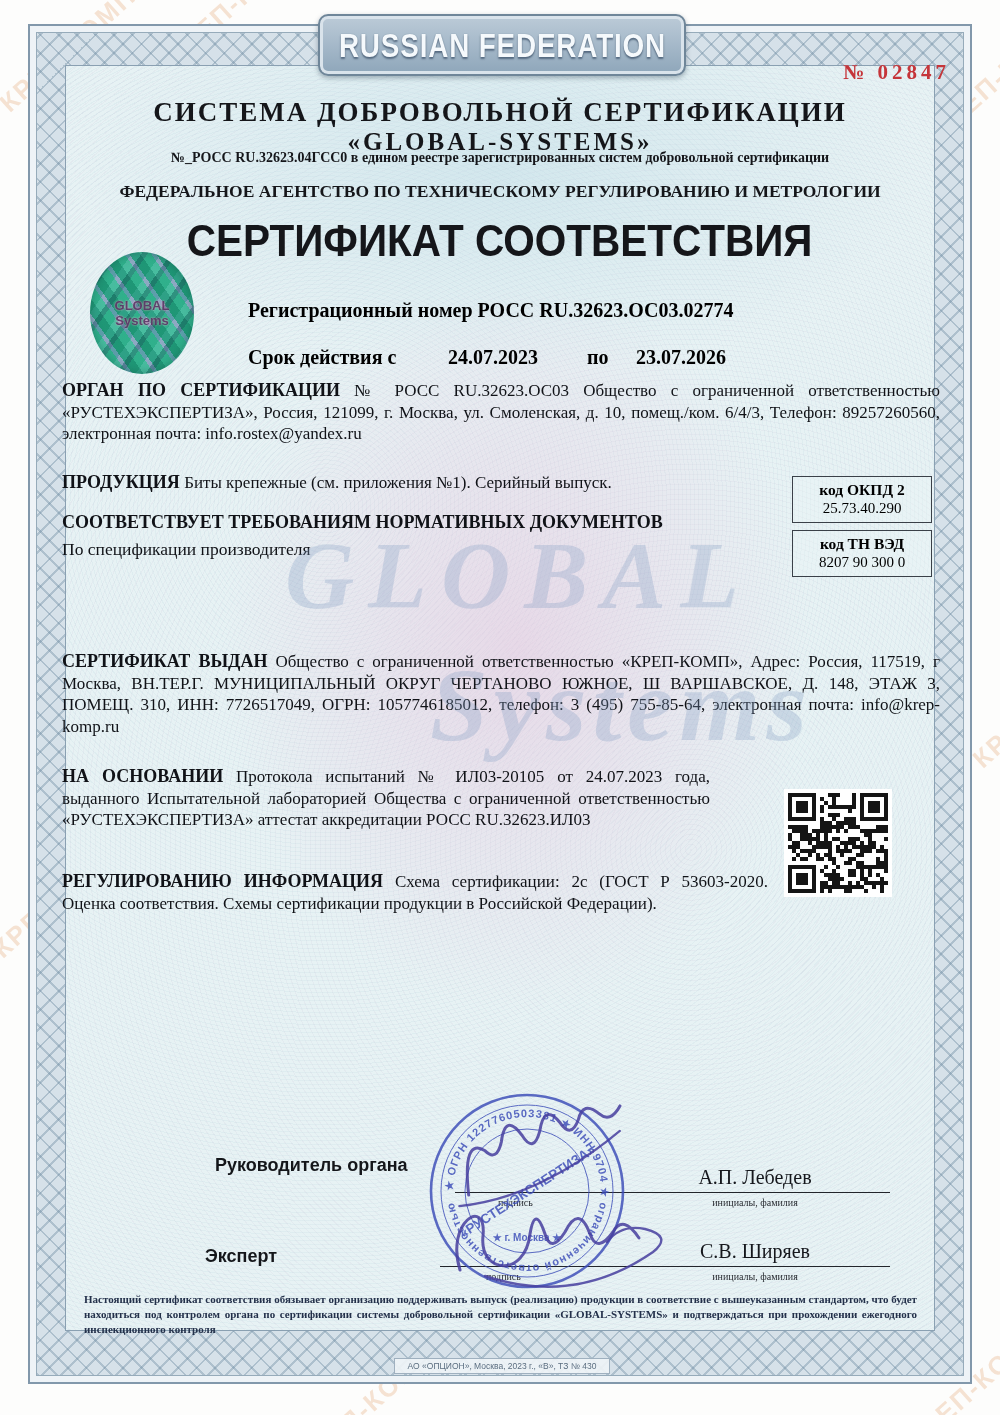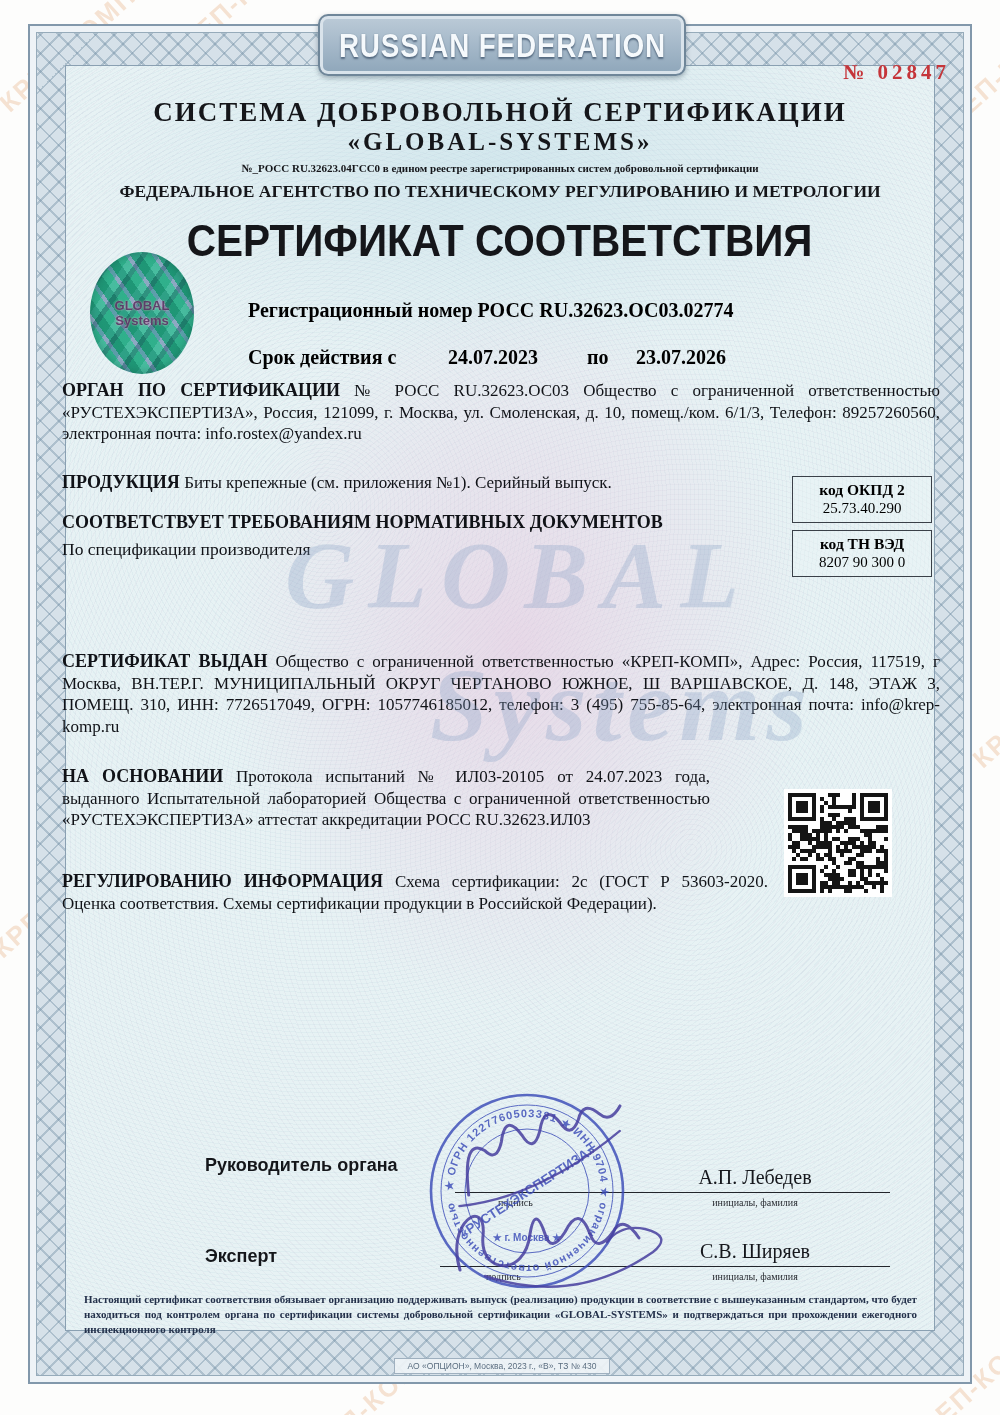--- a/index.html
+++ b/index.html
@@ -52,21 +52,21 @@
     color:#f5f9fc;letter-spacing:1px;transform:scaleX(.82);white-space:nowrap;
     text-shadow:0 2px 2px rgba(40,60,85,.6), 0 0 1px #5d7488;
   }
   .doc-number{
     position:absolute;left:780px;top:60px;width:170px;text-align:right;
     font-weight:bold;font-size:21px;letter-spacing:4px;color:#c5353a;
   }
   .h-center{position:absolute;left:0;width:100%;text-align:center;color:#15161a;}
   .sys-title{top:97px;font-weight:bold;font-size:27px;letter-spacing:2px;}
   .sys-name{top:128px;font-weight:bold;font-size:25px;letter-spacing:3px;}
-  .registry-line{top:162px;font-weight:bold;font-size:11px;}
+  .registry-line{top:150px;font-weight:bold;font-size:14px;}
   .agency-line{top:181px;font-weight:bold;font-size:17.5px;}
   .doc-title{top:215px;font-family:"Liberation Sans",sans-serif;font-weight:bold;font-size:45px;letter-spacing:0;}
   .doc-title span{display:inline-block;transform:scaleX(.9);white-space:nowrap;}
   
   .holo{
     position:absolute;left:90px;top:252px;width:104px;height:122px;border-radius:50%;
     background:
       repeating-linear-gradient(55deg, rgba(88,199,178,.95) 0 9px, rgba(142,122,198,.55) 9px 13px, rgba(52,168,148,.95) 13px 22px),
       repeating-linear-gradient(-55deg, rgba(84,212,176,.75) 0 11px, rgba(38,138,128,.6) 11px 16px, rgba(168,232,212,.75) 16px 24px);
     background-blend-mode:multiply;
@@ -113,21 +113,21 @@
   }
   
   .wm-big{
     position:absolute;font-style:italic;font-weight:bold;color:rgba(132,158,196,.30);
     font-family:"Liberation Serif",serif;white-space:nowrap;z-index:4;
   }
   .wm-g{left:285px;top:520px;font-size:96px;letter-spacing:14px;}
   .wm-s{left:430px;top:645px;font-size:104px;letter-spacing:6px;}
   
   .sig-label{position:absolute;font-family:"Liberation Sans",sans-serif;font-weight:bold;font-size:18px;color:#14161a;}
-  .l-head{left:205px;top:1155px;}
+  .l-head{left:215px;top:1155px;}
   .l-expert{left:205px;top:1246px;}
   .sig-line{position:absolute;border-top:1.5px solid #22252b;height:0;}
   .line1{left:455px;top:1192px;width:435px;}
   .line2{left:440px;top:1266px;width:450px;}
   .sig-name{position:absolute;width:220px;text-align:center;font-size:20px;color:#15171c;}
   .n1{left:645px;top:1166px;}
   .n2{left:645px;top:1240px;}
   .sig-hint{position:absolute;width:220px;text-align:center;font-size:10px;color:#2a2d33;}
   .h1{left:645px;top:1197px;}
   .h2{left:645px;top:1271px;}
@@ -190,21 +190,21 @@
 
   <div class="validity">
     <span class="v-label">Срок действия с</span>
     <span class="v-from">24.07.2023</span>
     <span class="v-po">по</span>
     <span class="v-to">23.07.2026</span>
   </div>
 
   <div class="para p-organ">
     <b>ОРГАН ПО СЕРТИФИКАЦИИ</b>
-    <span>№ РОСС RU.32623.ОС03 Общество с ограниченной ответственностью «РУСТЕХЭКСПЕРТИЗА», Россия, 121099, г. Москва, ул. Смоленская, д. 10, помещ./ком. 6/1/3, Телефон: 89257260560, электронная почта: info.rostex@yandex.ru</span>
+    <span>№ РОСС RU.32623.ОС03 Общество с ограниченной ответственностью «РУСТЕХЭКСПЕРТИЗА», Россия, 121099, г. Москва, ул. Смоленская, д. 10, помещ./ком. 6/4/3, Телефон: 89257260560, электронная почта: info.rostex@yandex.ru</span>
   </div>
 
   <div class="para p-produkt">
     <b>ПРОДУКЦИЯ</b>
     <span>Биты крепежные (см. приложения №1). Серийный выпуск.</span>
   </div>
 
   <div class="codes">
     <div class="code-box">
       <span class="lbl">код ОКПД 2</span>

